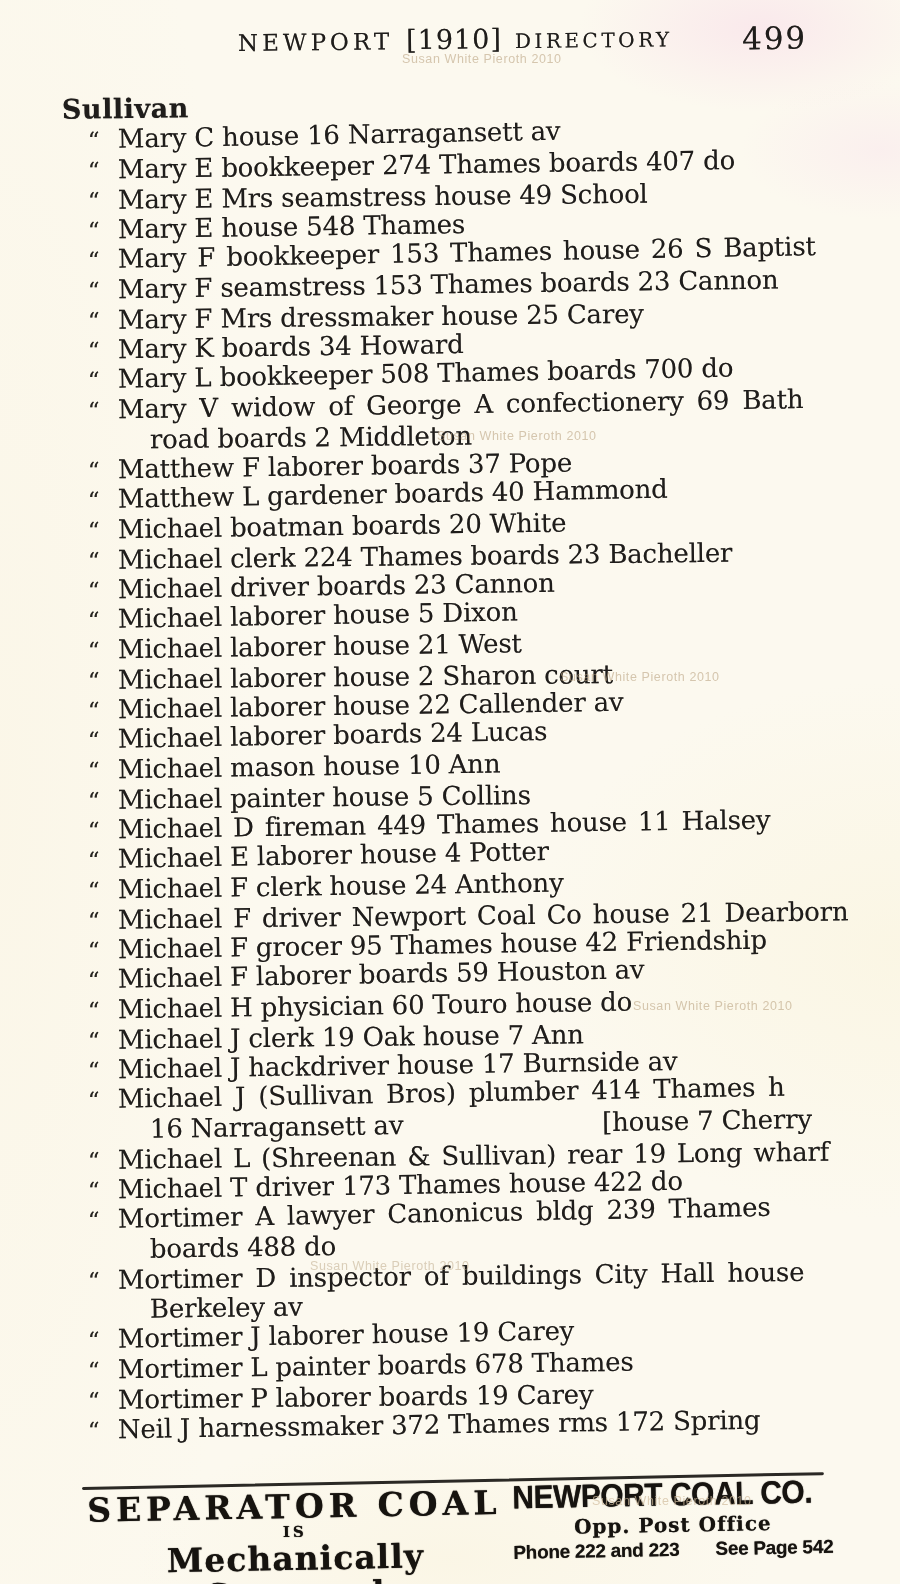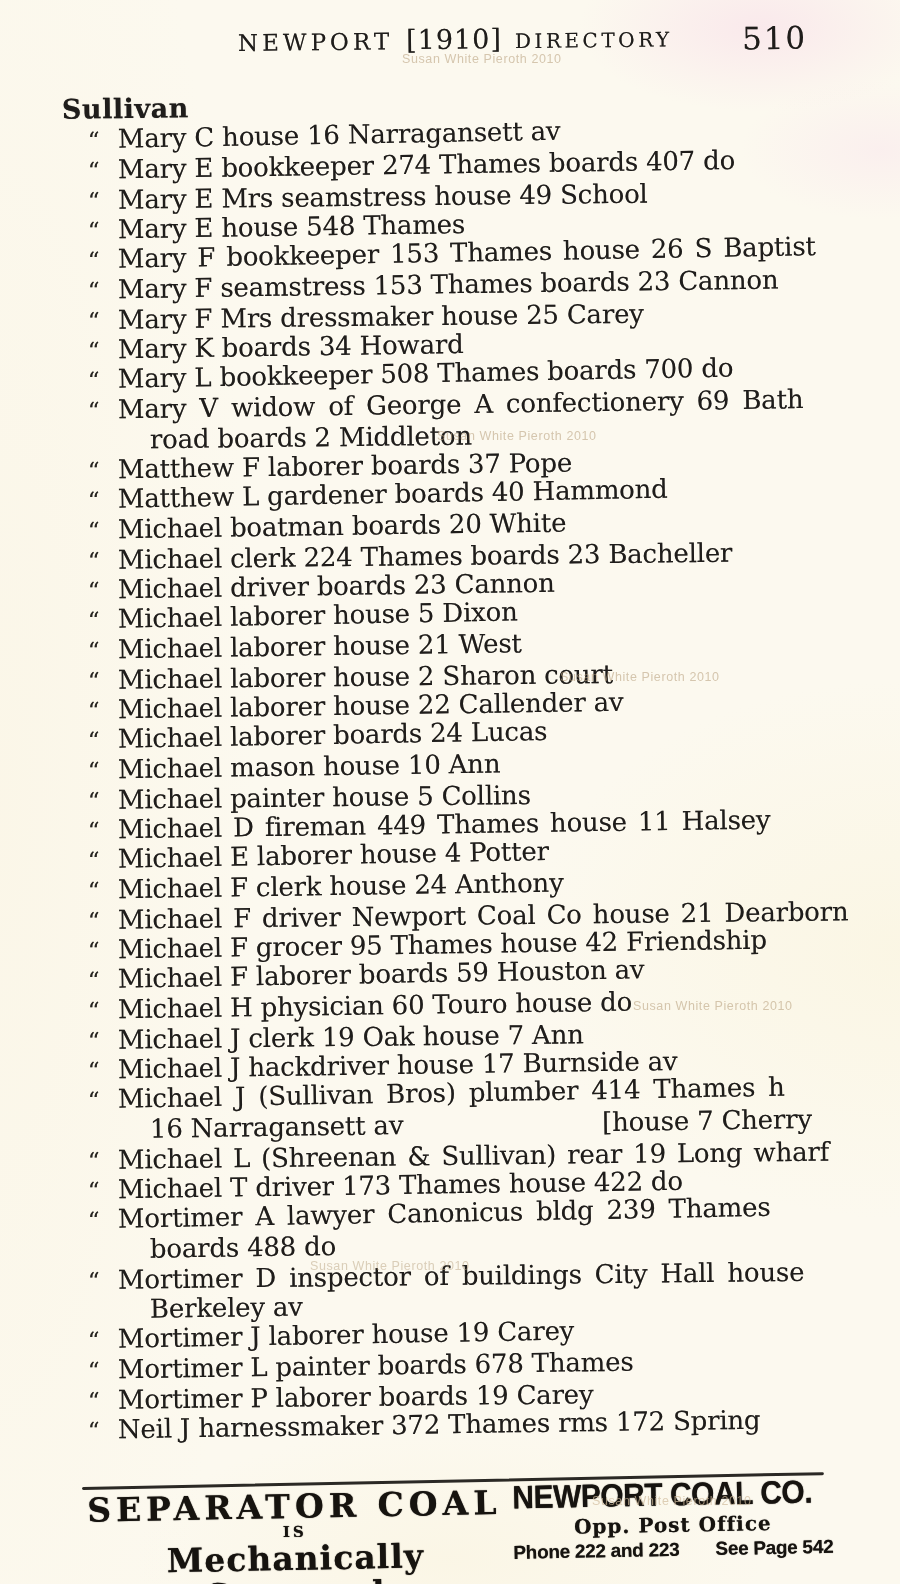--- a/index.html
+++ b/index.html
@@ -78,21 +78,21 @@
 </head>
 <body>
 
 <div class="page">
 
   <div class="hdr">
     <span class="w1">NEWPORT</span>
     <span class="yr">[1910]</span>
     <span class="w2">DIRECTORY</span>
   </div>
-  <div class="pageno">510</div>
+  <div class="pageno">499</div>
 
   <span class="wm wm1">Susan White Pieroth 2010</span>
   <span class="wm wm2">Susan White Pieroth 2010</span>
   <span class="wm wm3">Susan White Pieroth 2010</span>
   <span class="wm wm4">Susan White Pieroth 2010</span>
   <span class="wm wm5">Susan White Pieroth 2010</span>
   <span class="wm wm6">Susan White Pieroth 2010</span>
 
   <div class="surname">Sullivan</div>
 

